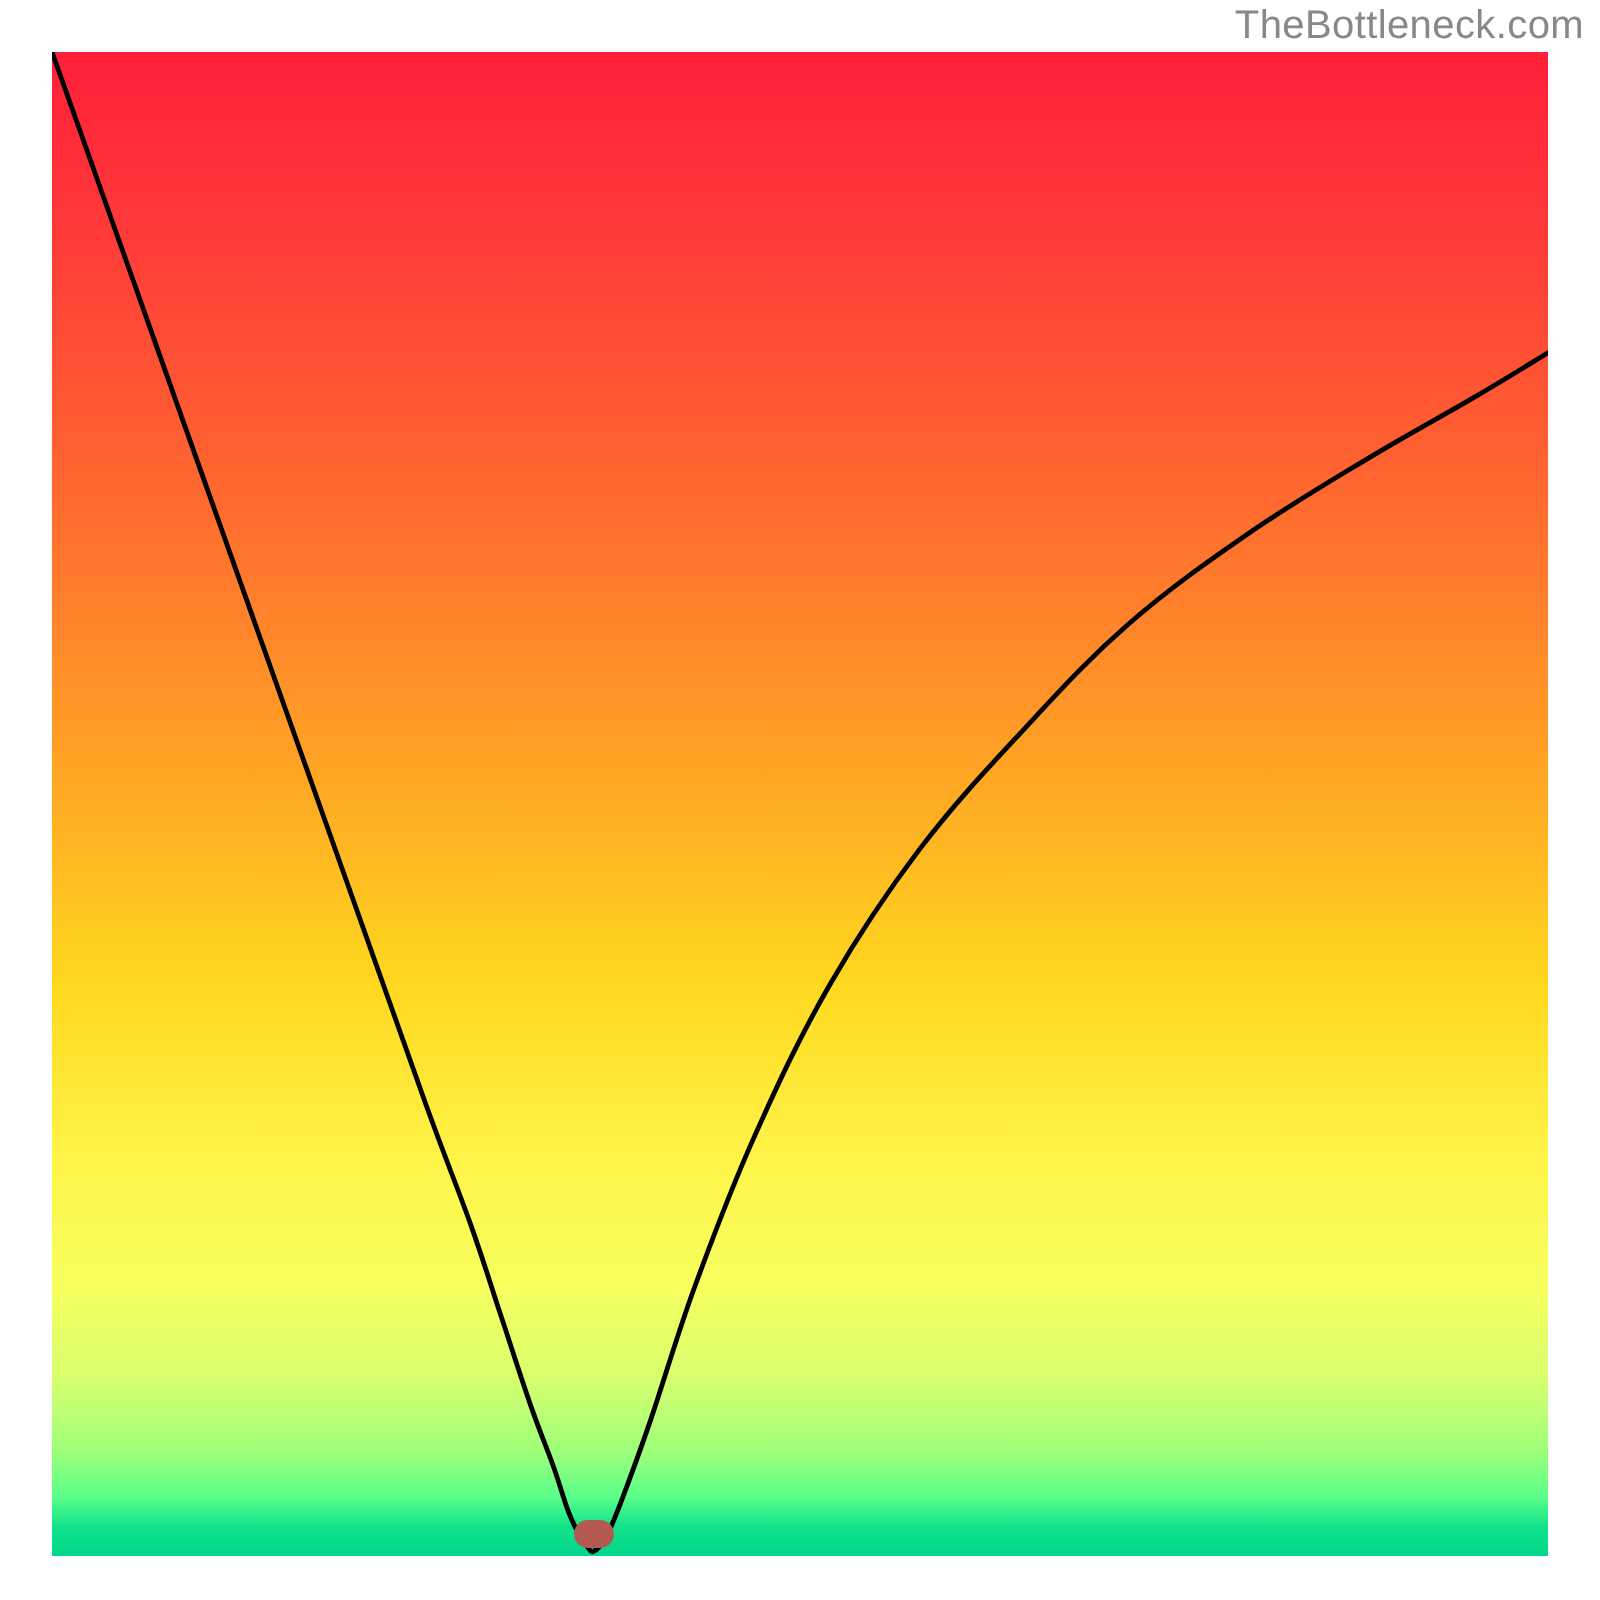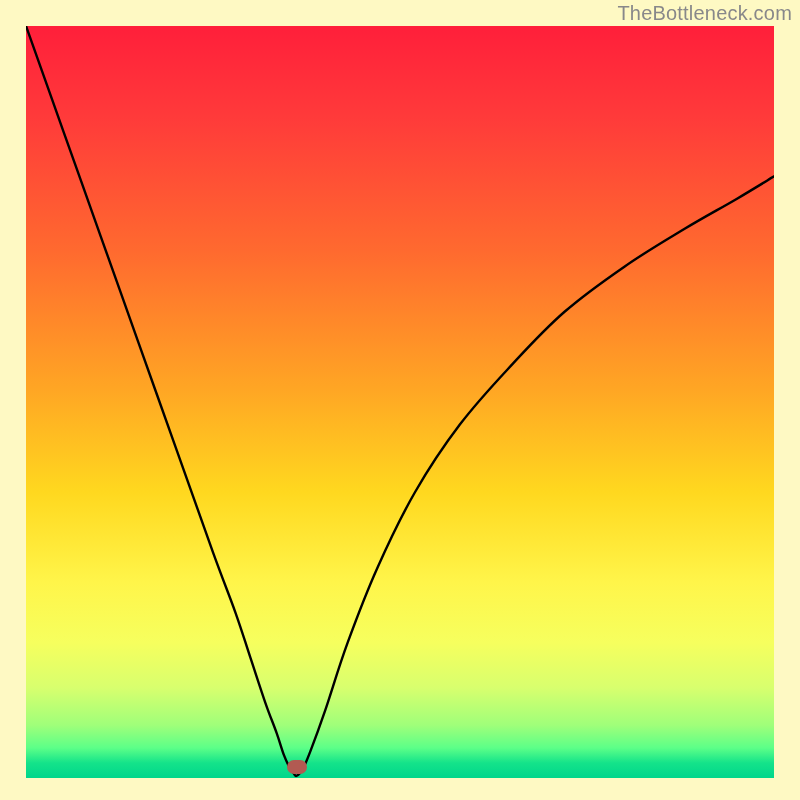--- a/index.html
+++ b/index.html
@@ -1,21 +1,21 @@
 <!DOCTYPE html>
 <html><head>
 <meta charset="utf-8">
 <style>
   * { margin: 0; padding: 0; box-sizing: border-box; }
   html, body { width: 800px; height: 800px; overflow: hidden; background: #000; }
   .frame {
     position: relative;
     width: 800px;
     height: 800px;
-    background: #fef9c3;
+    background: #ffffff;
   }
   .plot-area {
     position: absolute;
     left: 26px;
     top: 26px;
     width: 748px;
     height: 752px;
     background: linear-gradient(to bottom,
       #ff1f3a 0%,
       #ff3a3a 12%,

